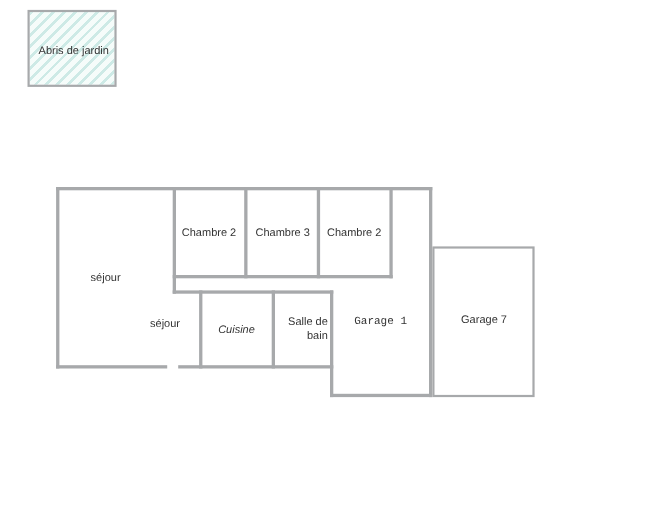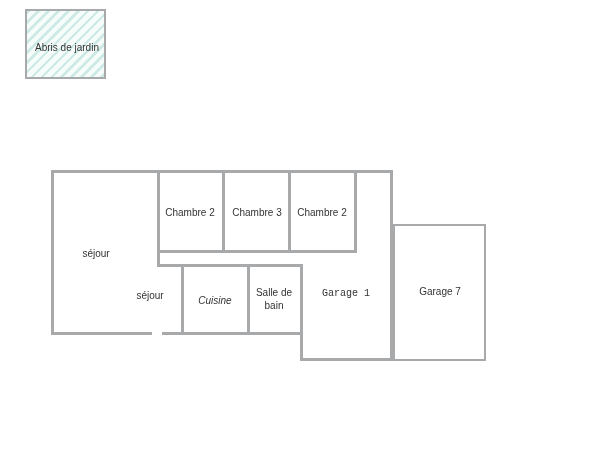--- a/index.html
+++ b/index.html
@@ -81,20 +81,20 @@
 
   <div class="wall" style="left:157px;top:264px;width:146px;height:3px;"></div>
   <div class="wall" style="left:181px;top:264px;width:3px;height:71px;"></div>
   <div class="wall" style="left:247px;top:264px;width:3px;height:71px;"></div>
 
   <div class="room-box" style="left:393px;top:224px;width:93px;height:137px;"></div>
 
   <span class="label" style="left:96px;top:253px;">séjour</span>
   <span class="label" style="left:150px;top:295px;">séjour</span>
   <span class="label" style="left:215px;top:300px;font-style:italic;">Cuisine</span>
-  <span class="label wrap" style="left:274px;top:299px;">Salle de bain</span>
+  <span class="label wrap" style="left:274px;top:299px;text-align:right;">Salle de bain</span>
   <span class="label" style="left:190px;top:212px;">Chambre 2</span>
   <span class="label" style="left:257px;top:212px;">Chambre 3</span>
   <span class="label" style="left:322px;top:212px;">Chambre 2</span>
   <span class="label" style="left:346px;top:293px;font-family:Liberation Mono, monospace;">Garage 1</span>
   <span class="label" style="left:440px;top:291px;">Garage 7</span>
 
 </div>
 
 </body></html>

